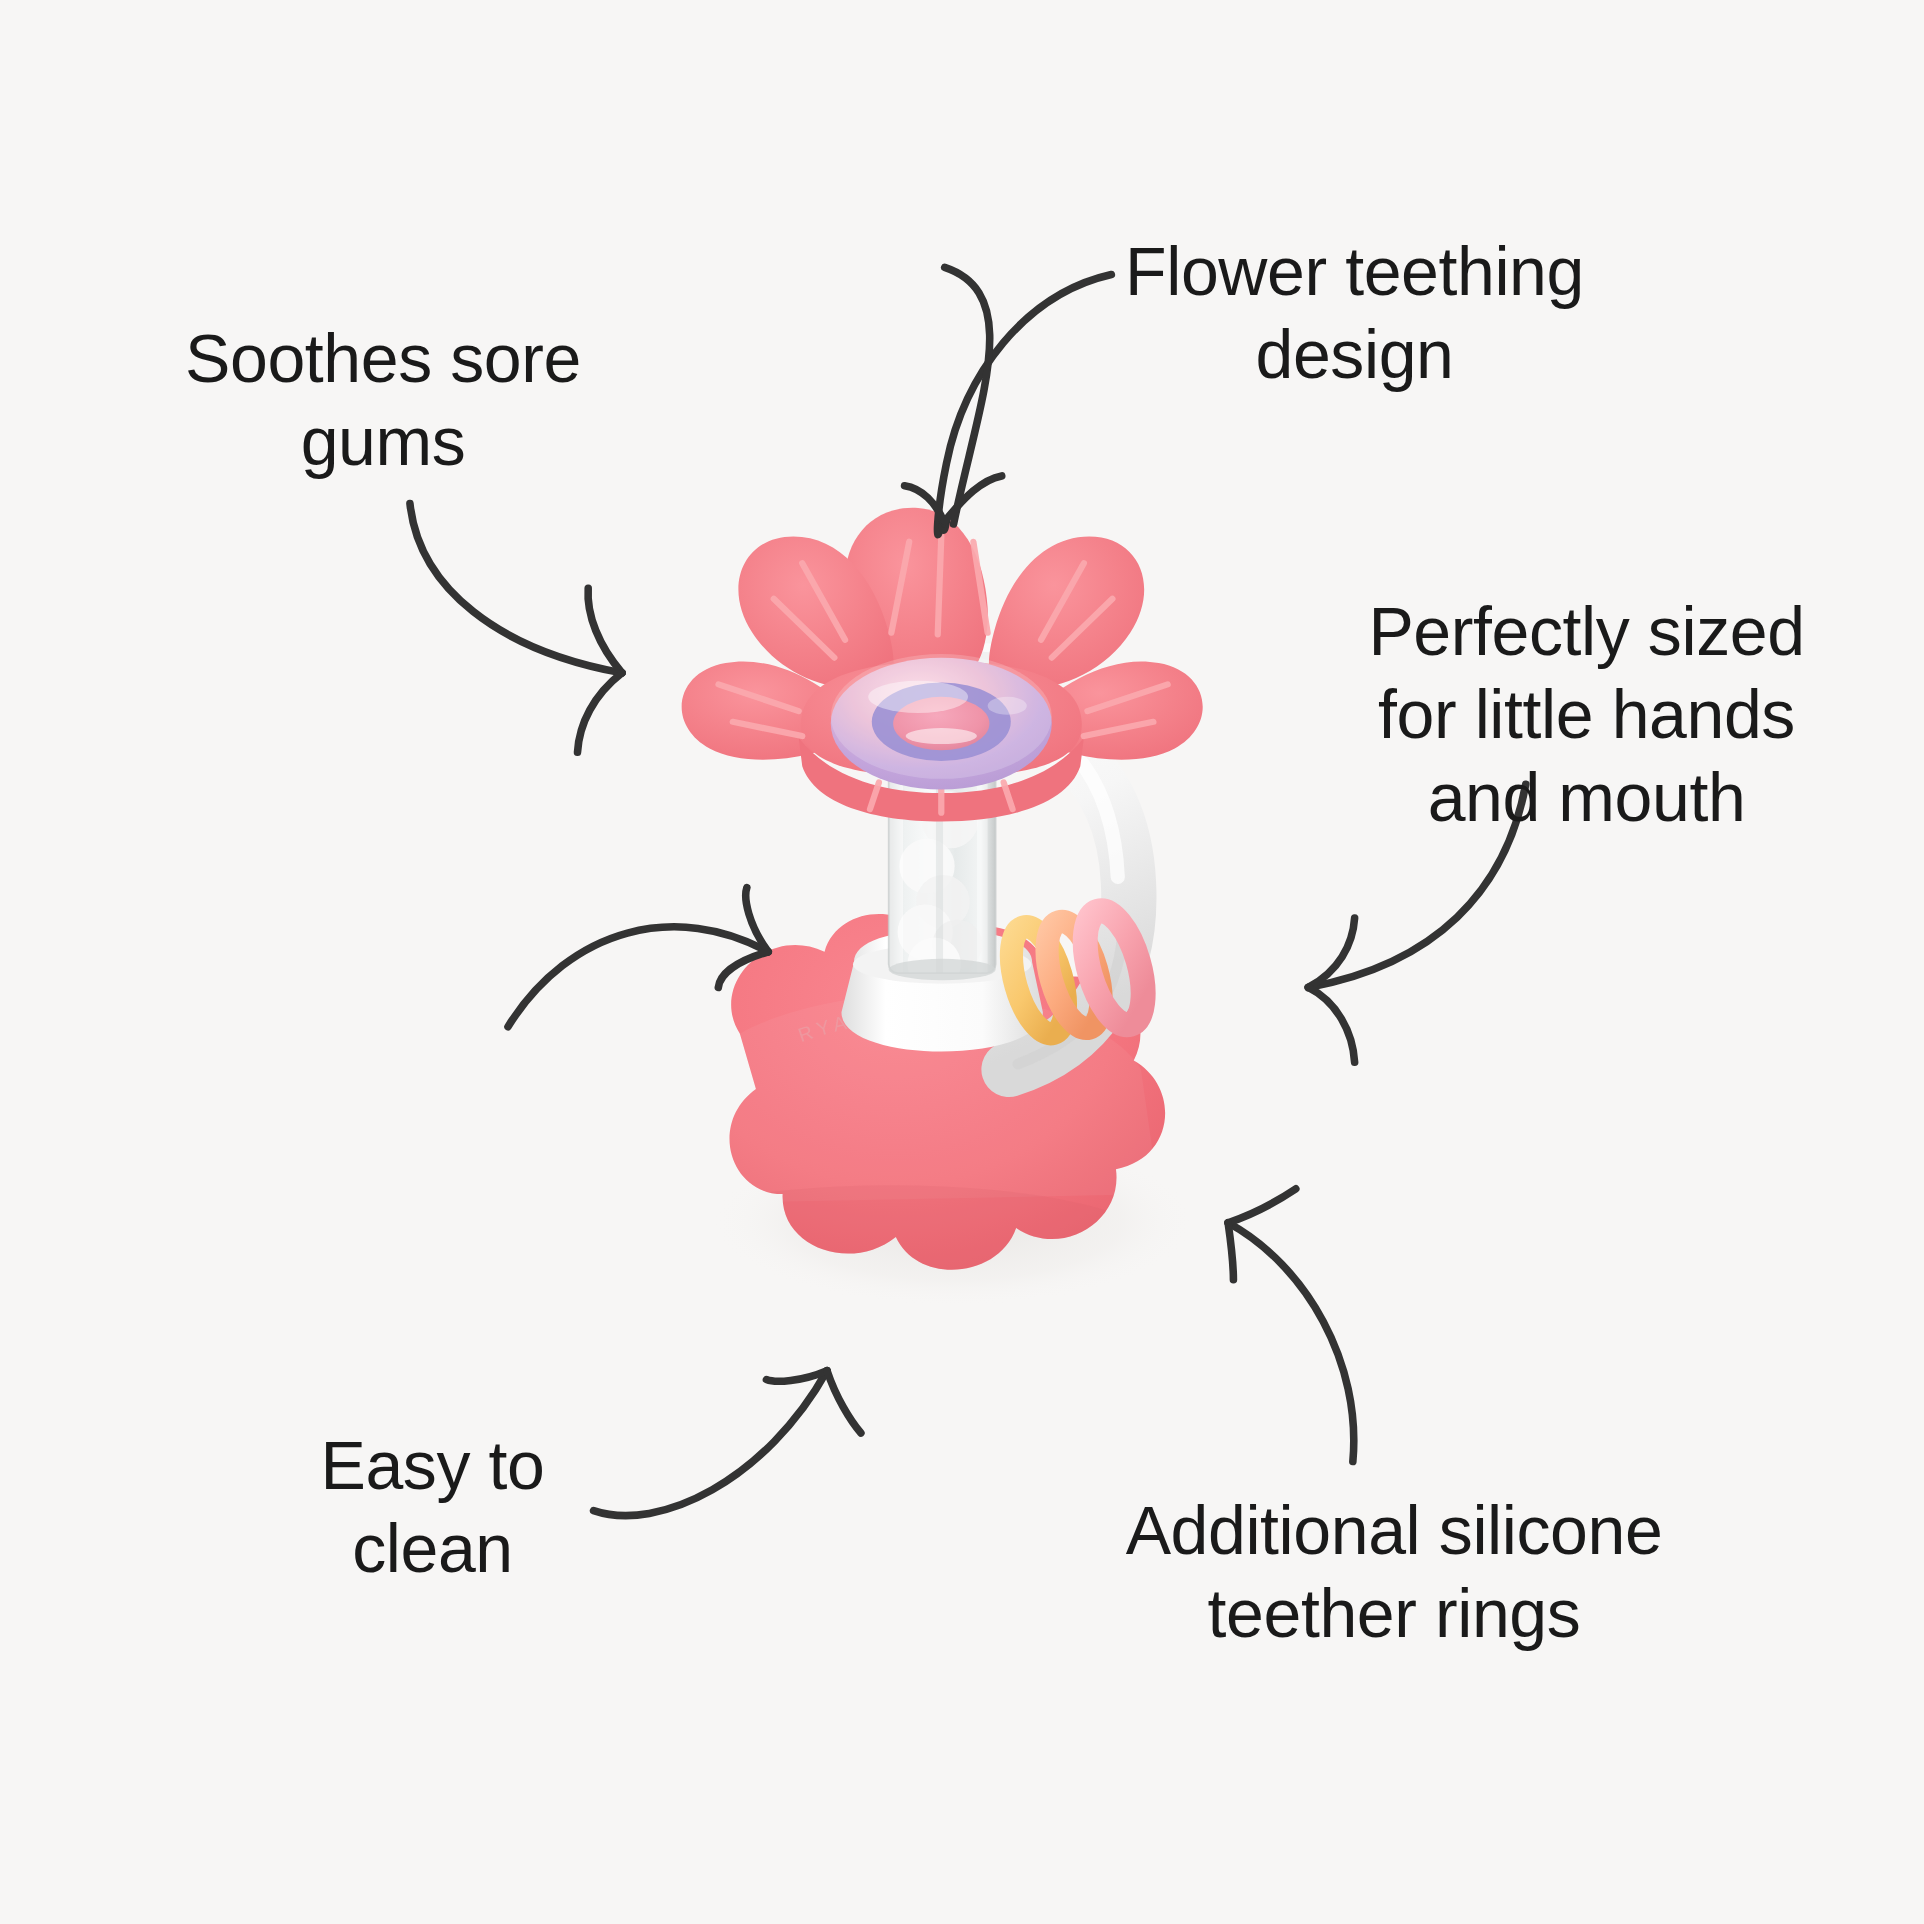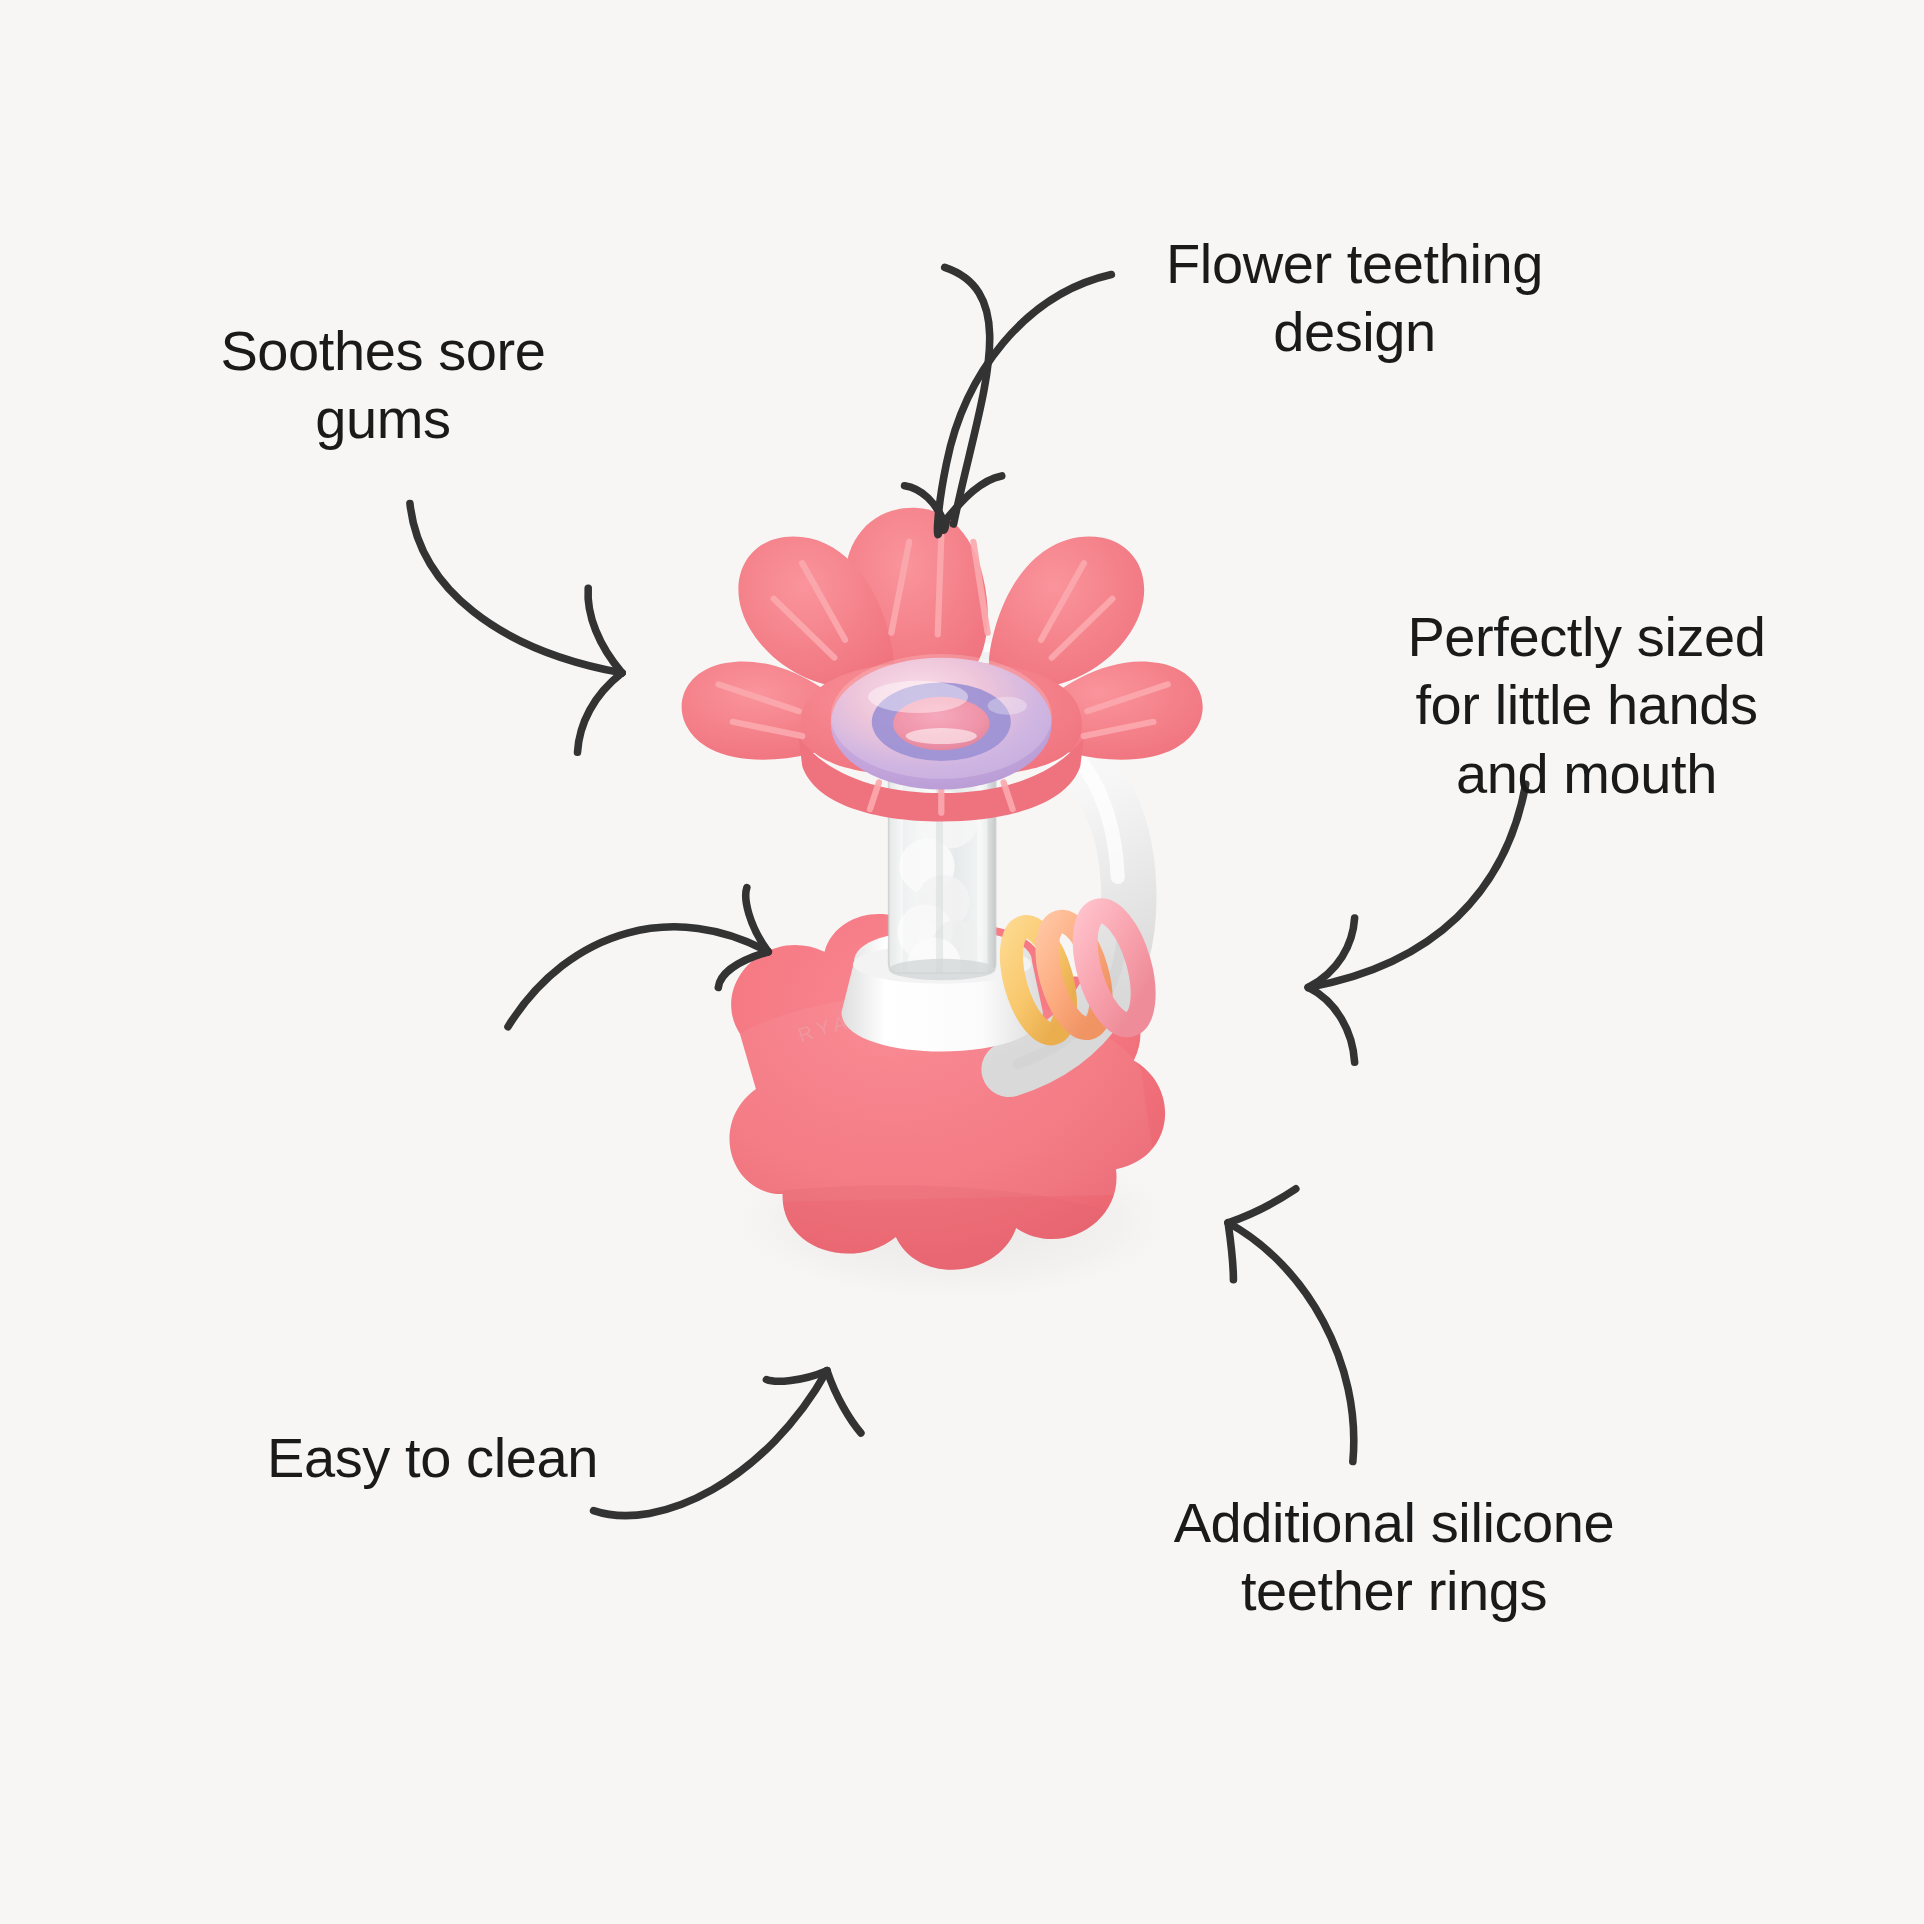--- a/index.html
+++ b/index.html
@@ -13,21 +13,21 @@
     height: 1925px;
     background: #f7f6f5;
     overflow: hidden;
     font-family: "Liberation Sans", "DejaVu Sans", sans-serif;
   }
 
   
   .label {
     position: absolute;
     color: #1a1a1a;
-    font-size: 56px;
+    font-size: 68px;
     line-height: 1.22;
     letter-spacing: -0.4px;
     font-weight: 400;
     white-space: pre-line;
   }
   .label.center { text-align: center; }
 
   #lbl-flower  { left: 1105px; top: 230px;  width: 499px; }
   #lbl-soothes { left: 178px;  top: 317px;  width: 410px; }
   #lbl-sized   { left: 1337px; top: 590px;  width: 499px; }
@@ -315,21 +315,21 @@
       <path class="arrow-path" d="M1378 1372 C 1382 1400, 1384 1428, 1384 1436" stroke="#333333"></path>
     </g>
   </svg>
 
   <div class="label center" id="lbl-flower" style="color: rgb(26, 26, 26);">Flower teething
 design</div>
 
   <div class="label center" id="lbl-soothes" style="color: rgb(26, 26, 26);">Soothes sore
 gums</div>
 
-  <div class="label center" id="lbl-sized" style="color: rgb(26, 26, 26); margin-top: 13px;">Perfectly sized
+  <div class="label center" id="lbl-sized" style="color: rgb(26, 26, 26);">Perfectly sized
 for little hands
 and mouth</div>
 
 
   <div class="label center" id="lbl-clean" style="color: rgb(26, 26, 26);">Easy to clean</div>
 
   <div class="label center" id="lbl-rings" style="color: rgb(26, 26, 26); margin-top: 12px;">Additional silicone
 teether rings</div>
 
 </div>

